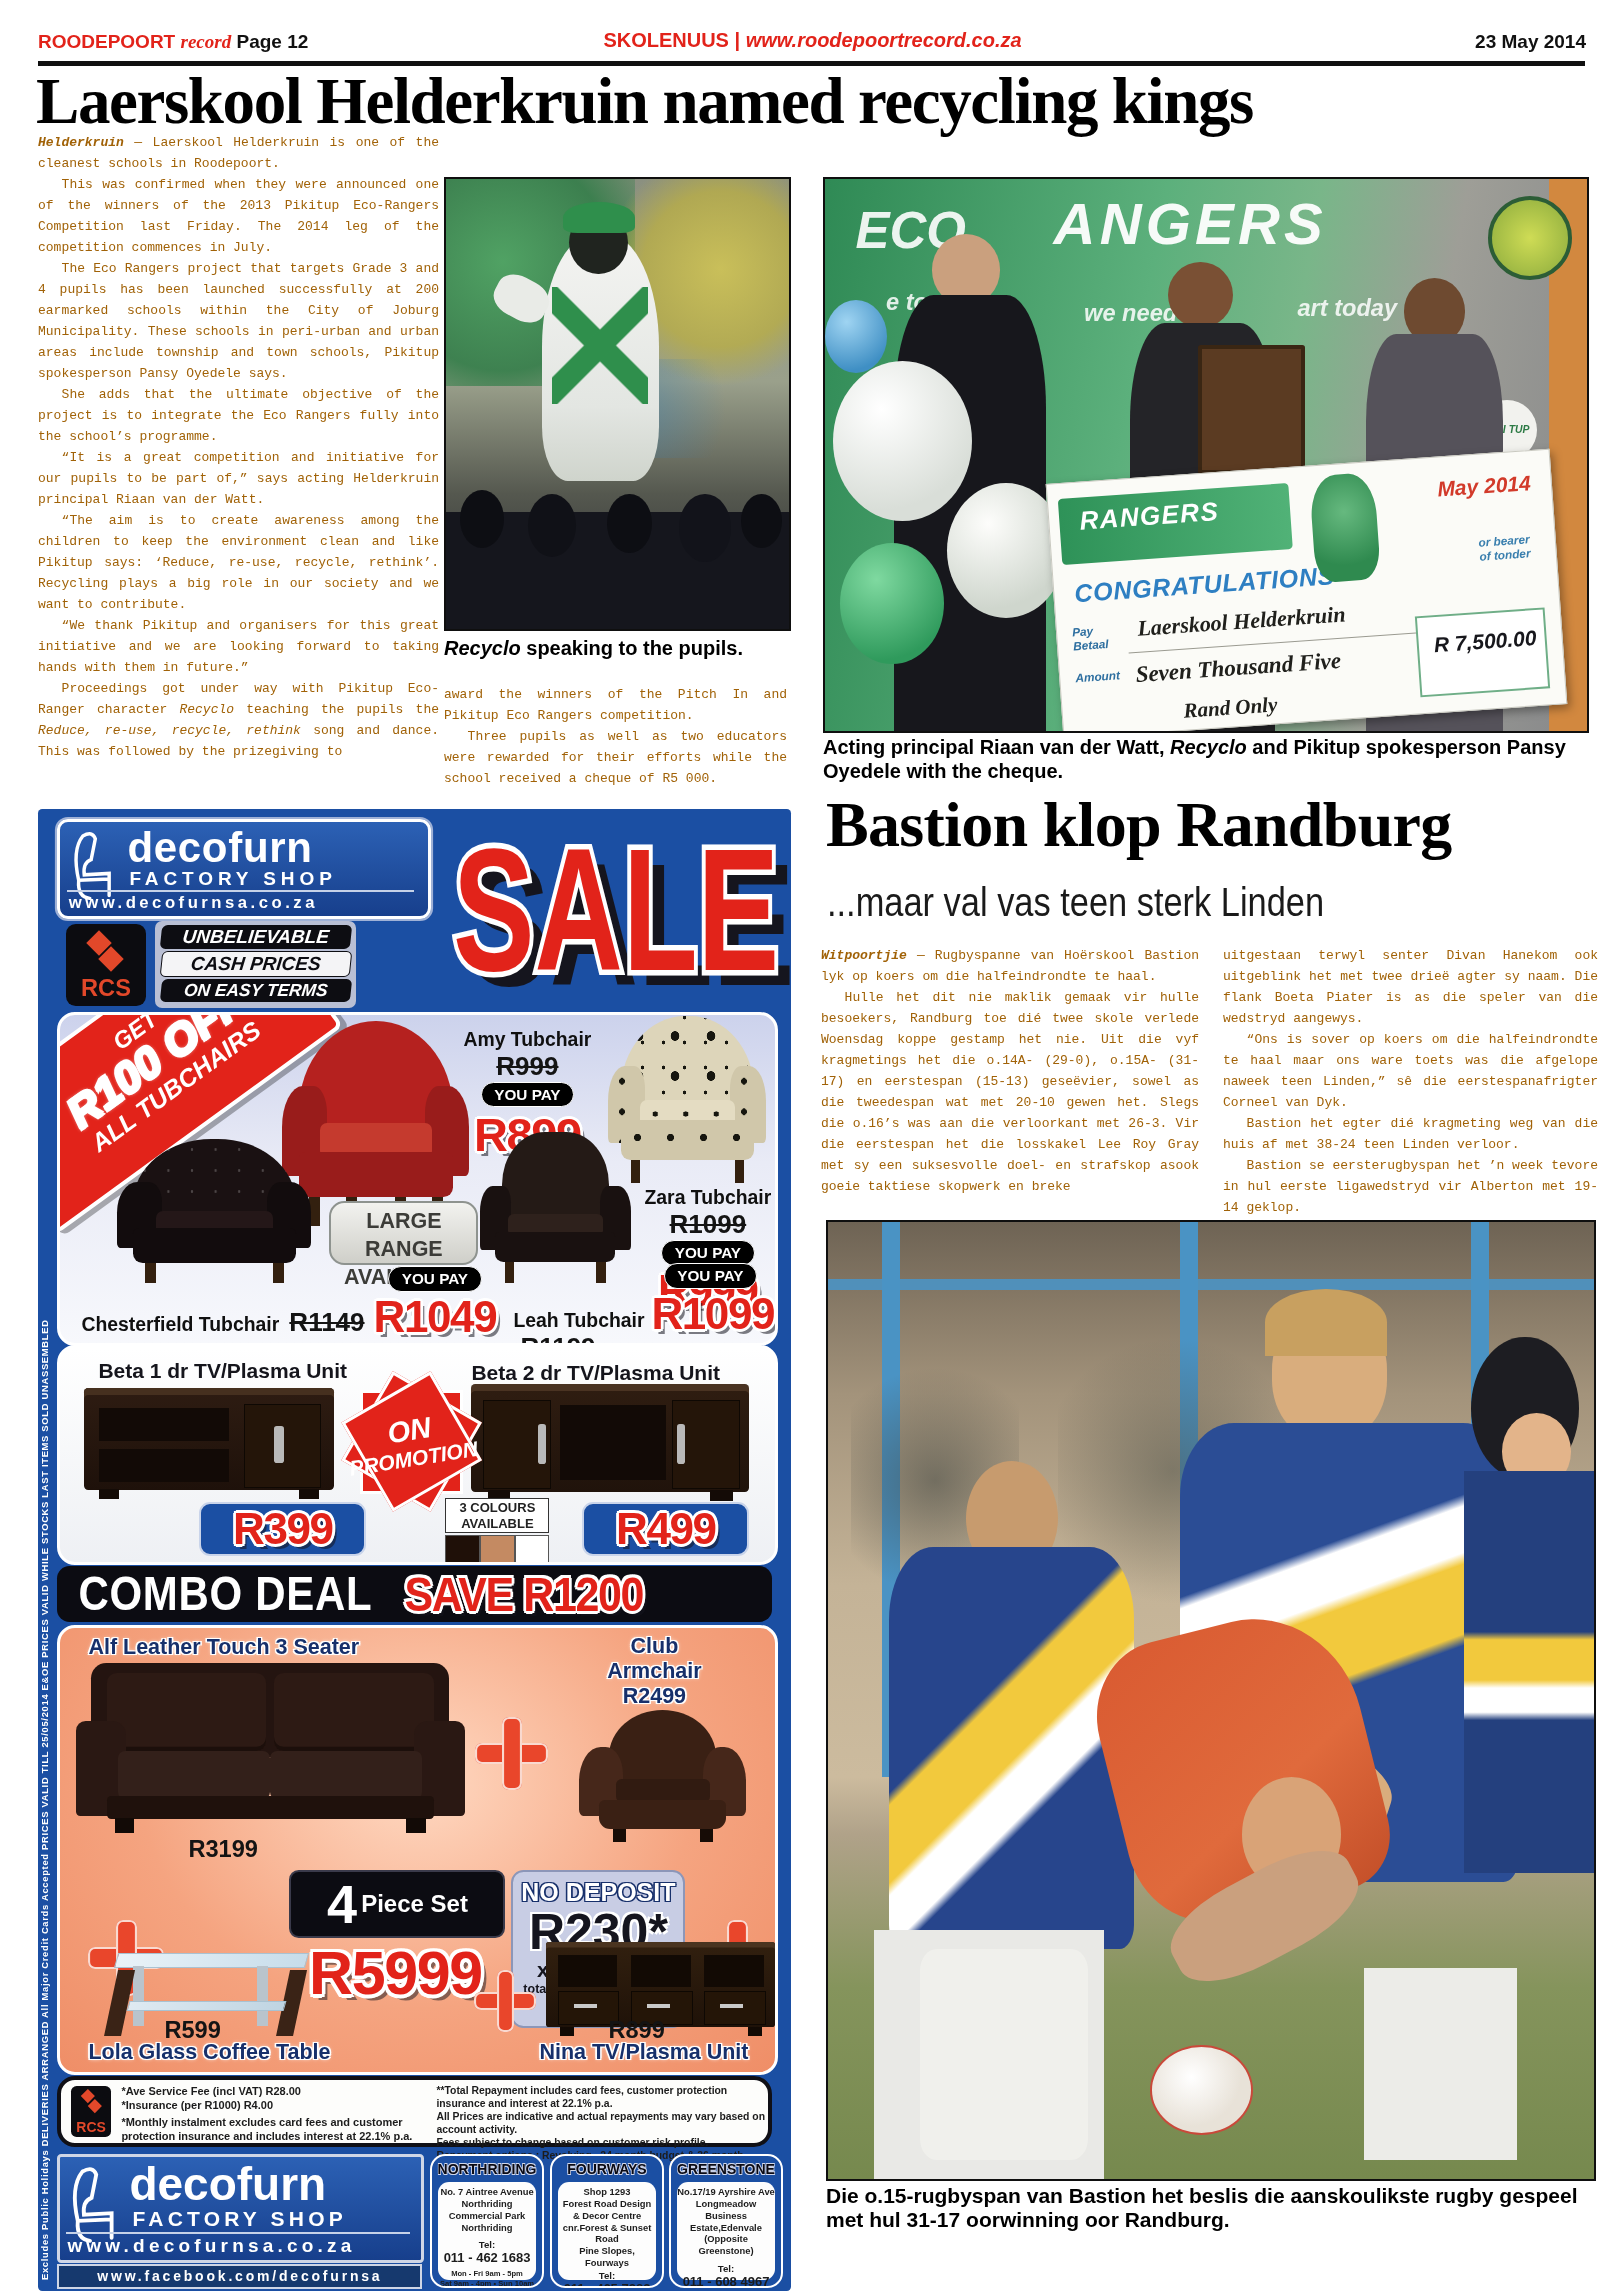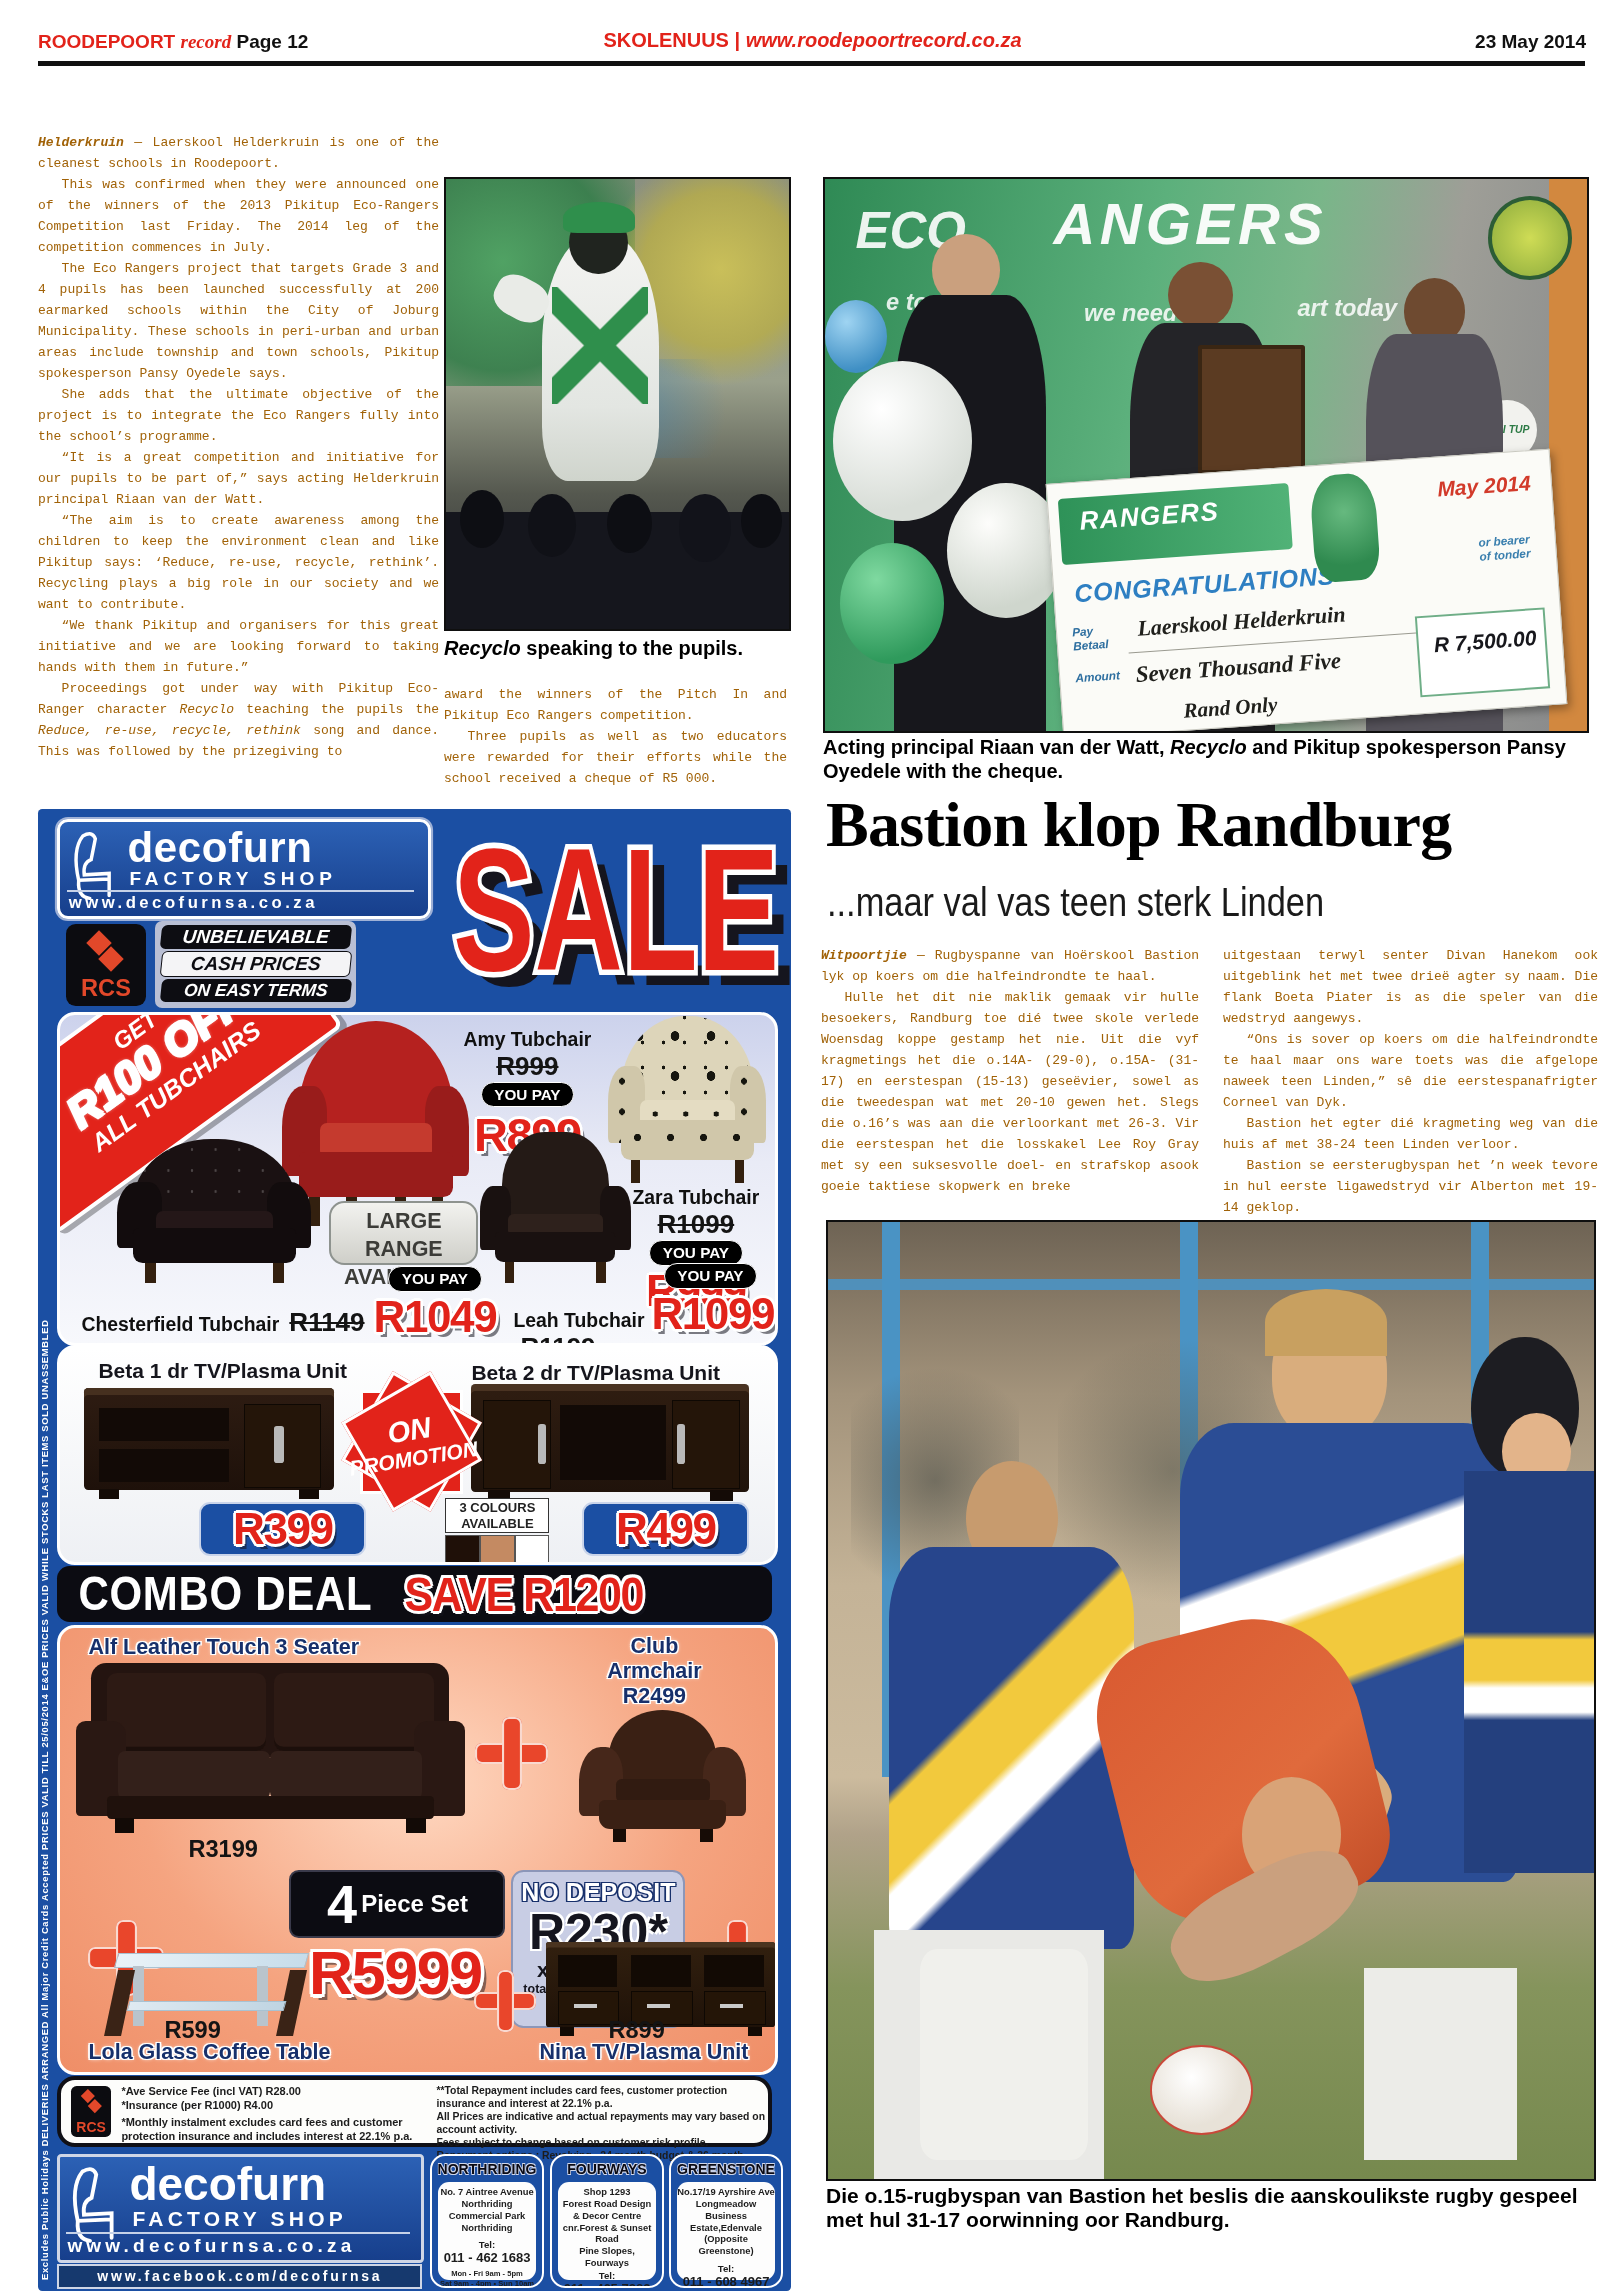--- a/index.html
+++ b/index.html
@@ -57,20 +57,21 @@
     <span class="b i red serif">record</span>
     <span class="b" style="color:#111;">Page 12</span>
   </div>
   <div class="abs ctr" style="left:507px;top:29px;width:611px;font-size:20px;">
     <span class="b red">SKOLENUUS |</span>
     <span class="b i red">www.roodepoortrecord.co.za</span>
   </div>
   <div class="abs b" style="right:38px;top:30.5px;font-size:19px;color:#111;text-align:center;">23 May 2014</div>
   <div class="abs" style="left:38px;top:61px;width:1547px;height:4.9px;background:#101010;"></div>
 
+  <div class="abs serif b" style="left:36px;top:69px;width:1555px;font-size:65px;line-height:1;letter-spacing:-1.4px;color:#000;">Laerskool Helderkruin named recycling kings</div>
 
   <div class="abs bodytext" style="left:38px;top:132px;width:401px;height:654px;overflow:hidden;">
     <p class="first"><span class="lead">Helderkruin</span><span> — Laerskool Helderkruin is one of the cleanest schools in Roodepoort.</span></p>
     <p>This was confirmed when they were announced one of the winners of the 2013 Pikitup Eco-Rangers Competition last Friday. The 2014 leg of the competition commences in July.</p>
     <p>The Eco Rangers project that targets Grade 3 and 4 pupils has been launched successfully at 200 earmarked schools within the City of Joburg Municipality. These schools in peri-urban and urban areas include township and town schools, Pikitup spokesperson Pansy Oyedele says.</p>
     <p>She adds that the ultimate objective of the project is to integrate the Eco Rangers fully into the school’s programme.</p>
     <p>“It is a great competition and initiative for our pupils to be part of,” says acting Helderkruin principal Riaan van der Watt.</p>
     <p>“The aim is to create awareness among the children to keep the environment clean and like Pikitup says: ‘Reduce, re-use, recycle, rethink’. Recycling plays a big role in our society and we want to contribute.</p>
     <p>“We thank Pikitup and organisers for this great initiative and we are looking forward to taking hands with them in future.”</p>
     <p><span>Proceedings got under way with Pikitup Eco-Ranger character </span><span class="i">Recyclo</span><span> teaching the pupils the </span><span class="i">Reduce, re-use, recycle, rethink</span><span> song and dance. This was followed by the prizegiving to</span></p>
@@ -256,21 +257,21 @@
       <div class="art chair" style="position:absolute;left:548px;top:1.4px;width:158px;height:167px;--c1:#ddd5ba;--c2:#d0c7aa;--c3:#e4dcc2;">
         <i class="back" style="inset:0 8% 26% 8%;border-radius:48% 48% 12% 12%/60% 60% 10% 10%;background-image:radial-gradient(#16160f 16%,transparent 18%),radial-gradient(#16160f 10%,transparent 12%);background-size:36px 40px,21px 25px;background-position:0 0,11px 14px;"></i>
         <i class="arm" style="left:0;top:30%;width:23%;height:46%;border-radius:46% 30% 8% 8%;background-image:radial-gradient(#16160f 14%,transparent 16%);background-size:28px 30.5px;"></i>
         <i class="arm" style="right:0;top:30%;width:23%;height:46%;border-radius:30% 46% 8% 8%;background-image:radial-gradient(#16160f 14%,transparent 16%);background-size:28px 30.5px;"></i>
         <i class="seat" style="left:20%;right:20%;top:50%;height:16%;border-radius:7px;background-image:radial-gradient(#16160f 12%,transparent 14%);background-size:30.5px 28px;"></i>
         <i class="arm" style="left:8%;right:8%;top:62%;height:24%;border-radius:5.6px 5.6px 9.7px 9.7px;background-image:radial-gradient(#16160f 14%,transparent 16%);background-size:33px 35px;"></i>
         <i class="leg" style="left:14%;"></i>
         <i class="leg" style="right:14%;"></i>
       </div>
 
-      <div class="abs ctr" style="left:564px;top:171px;width:143px;">
+      <div class="abs ctr" style="left:576px;top:171px;width:143px;">
         <div class="pname">Zara Tubchair</div>
         <div class="oldprice">R1099</div>
         <div><span class="pill">YOU PAY</span></div>
         <div class="bigprice ow" style="font-size:44px;">R999</div>
       </div>
 
       <div class="art chair" style="position:absolute;left:57px;top:124px;width:194px;height:144px;--c1:#1a1112;--c2:#120c0d;--c3:#241718;">
         <i class="back" style="inset:0 8% 26% 8%;border-radius:48% 48% 12% 12%/60% 60% 10% 10%;background-image:radial-gradient(rgba(255,255,255,.22) 7%,transparent 9%);background-size:23.6px 21px;"></i>
         <i class="arm" style="left:0;top:30%;width:23%;height:46%;border-radius:46% 30% 8% 8%;"></i>
         <i class="arm" style="right:0;top:30%;width:23%;height:46%;border-radius:30% 46% 8% 8%;"></i>

